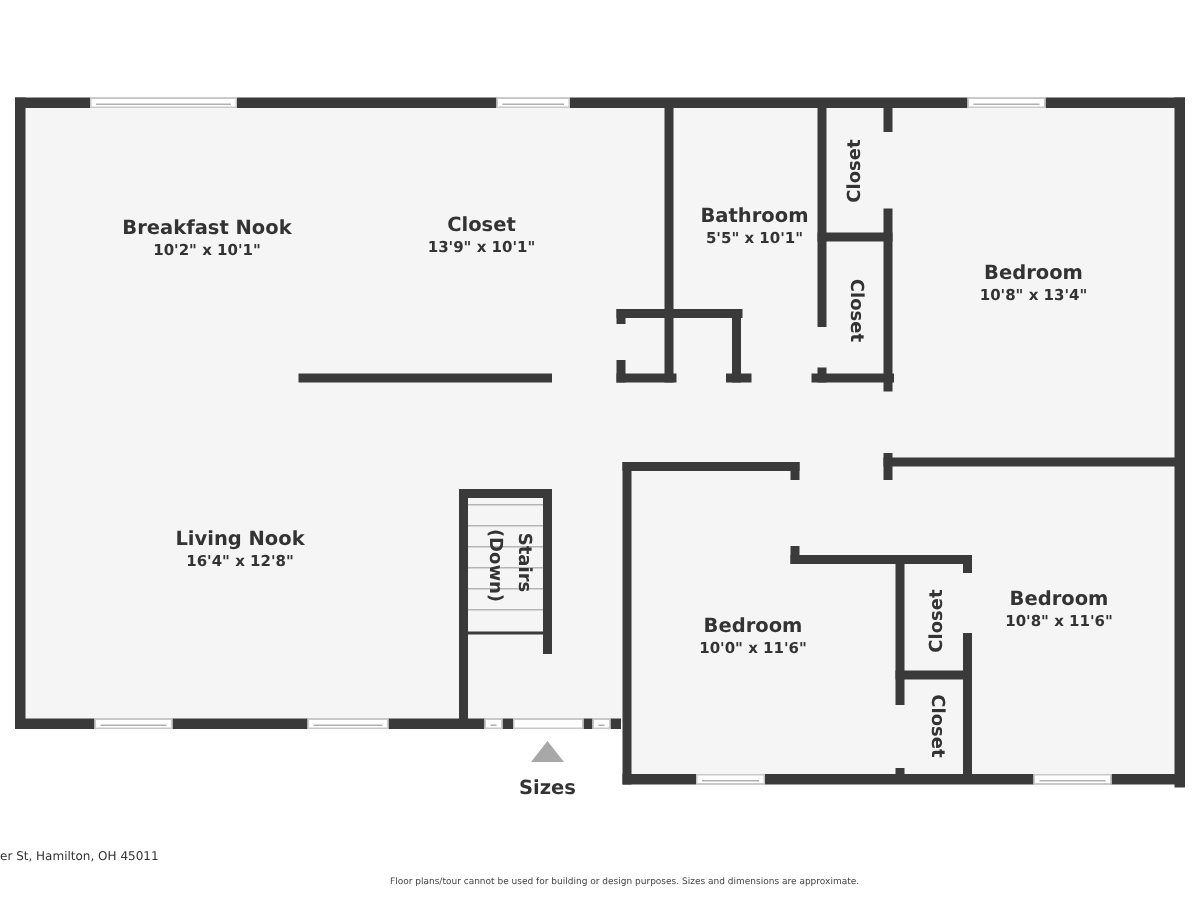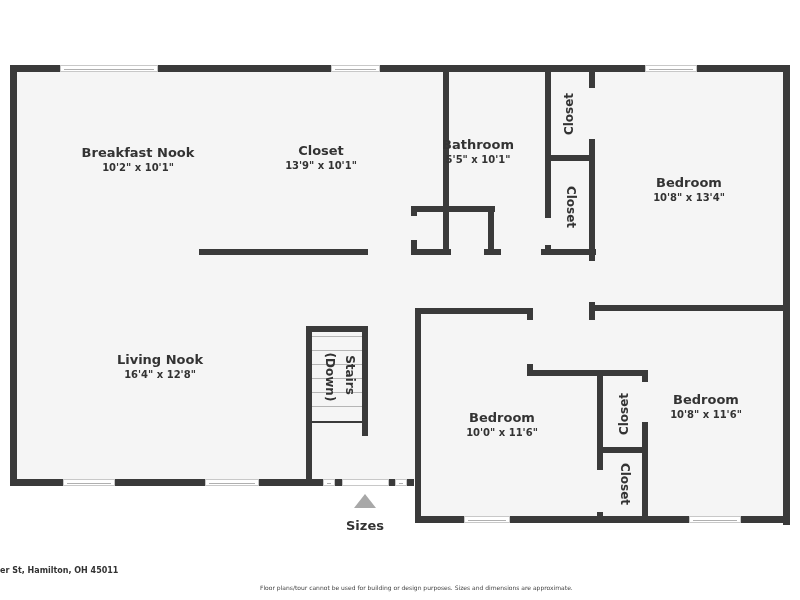--- a/index.html
+++ b/index.html
@@ -9,21 +9,21 @@
   .win{position:absolute;background:#ffffff;box-sizing:border-box;border:1px solid #c8c8c8;}
   .win.h::after{content:"";position:absolute;left:3px;right:3px;top:50%;height:1px;background:#b0b0b0;}
   .door{position:absolute;background:#ffffff;}
   .room{position:absolute;text-align:center;color:#333333;transform:translateX(-50%);white-space:nowrap;}
   .room .name{font-size:13px;font-weight:bold;line-height:16px;}
   .room .dim{font-size:10px;font-weight:bold;line-height:13px;}
   .vlabel{position:absolute;font-size:12px;font-weight:bold;color:#333;white-space:nowrap;transform-origin:center center;}
   .stair-line{position:absolute;height:1px;background:#b5b5b5;}
   .entry-arrow{position:absolute;width:0;height:0;border-left:11px solid transparent;border-right:11px solid transparent;border-bottom:14px solid #a8a8a8;}
   .entry-label{position:absolute;font-size:13px;font-weight:bold;color:#333;}
-  .footer-addr{position:absolute;left:0;top:566px;font-size:8px;font-weight:bold;color:#333;}
+  .footer-addr{position:absolute;left:0;top:566px;font-size:8px;font-weight:normal;color:#333;}
   .footer-disc{position:absolute;left:260px;top:584px;font-size:6px;color:#444;}
 </style>
 </head>
 <body>
 
 <div class="floor" style="left:14px;top:70px;width:772px;height:412px;"></div>
 <div class="floor" style="left:418px;top:310px;width:370px;height:210px;"></div>
 
 <div class="wall" style="left:10px;top:65px;width:780px;height:7px;"></div>
 <div class="wall" style="left:10px;top:65px;width:7px;height:420px;"></div>
@@ -87,21 +87,21 @@
 <div class="win h" style="left:689px;top:516px;width:52px;height:7px;"></div>
 
 <div class="room" style="left:106px;top:145px;margin-left:32px;">
   <div class="name">Breakfast Nook</div>
   <div class="dim">10'2" x 10'1"</div>
 </div>
 <div class="room" style="left:321px;top:143px;">
   <div class="name">Closet</div>
   <div class="dim">13'9" x 10'1"</div>
 </div>
-<div class="room" style="left:478px;top:137px;text-align:center;">
+<div class="room" style="left:503px;top:137px;text-align:center;">
   <div class="name">Bathroom</div>
   <div class="dim">5'5" x 10'1"</div>
 </div>
 <div class="room" style="left:689px;top:175px;">
   <div class="name">Bedroom</div>
   <div class="dim">10'8" x 13'4"</div>
 </div>
 <div class="room" style="left:160px;top:352px;">
   <div class="name">Living Nook</div>
   <div class="dim">16'4" x 12'8"</div>

